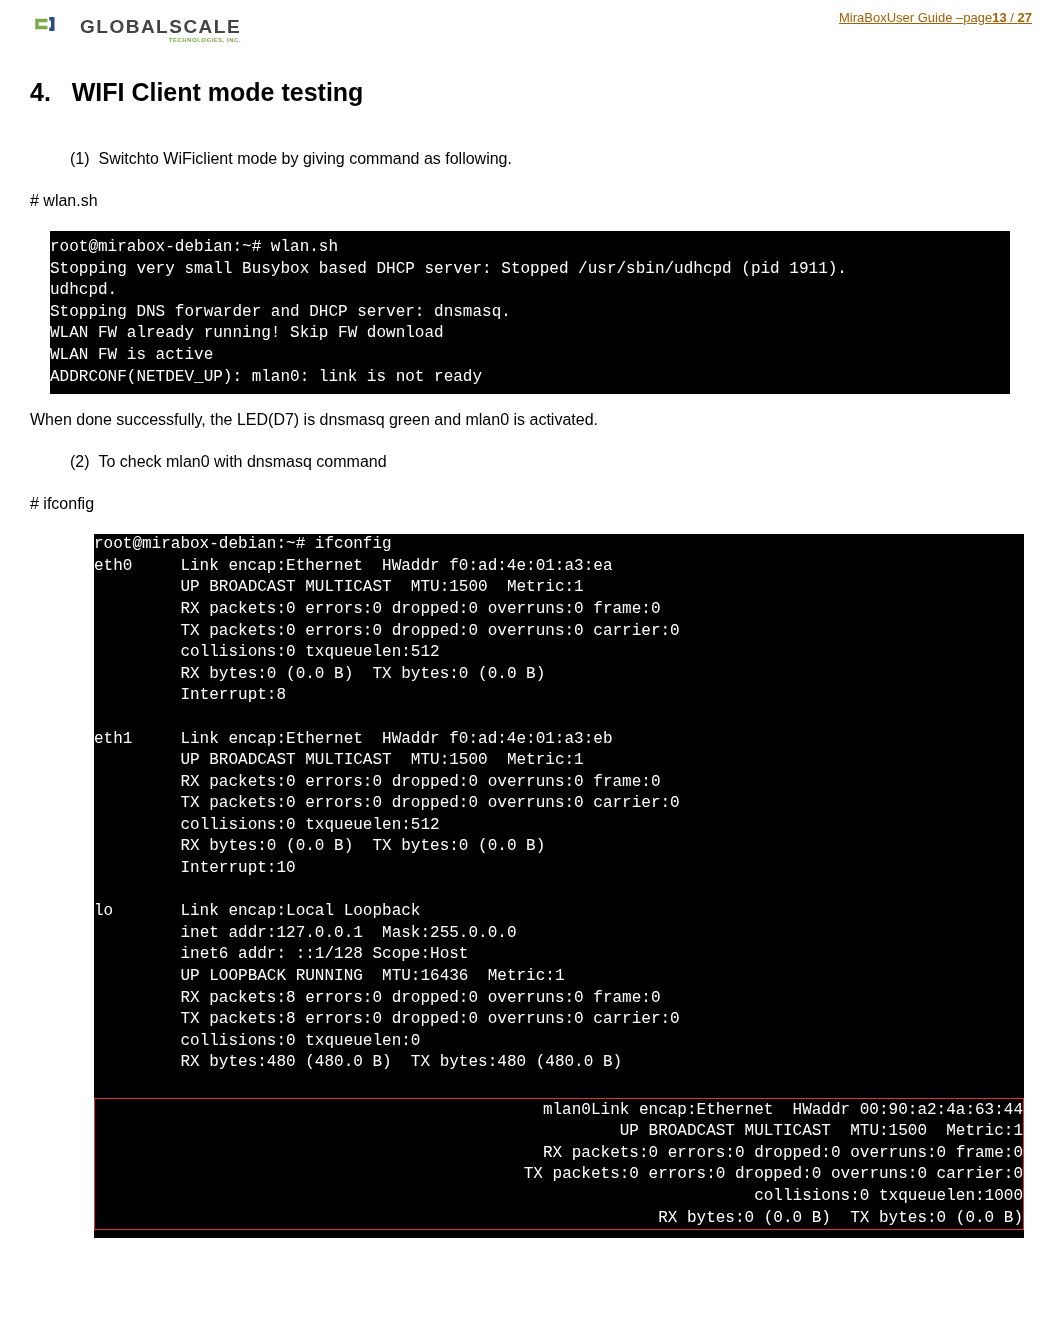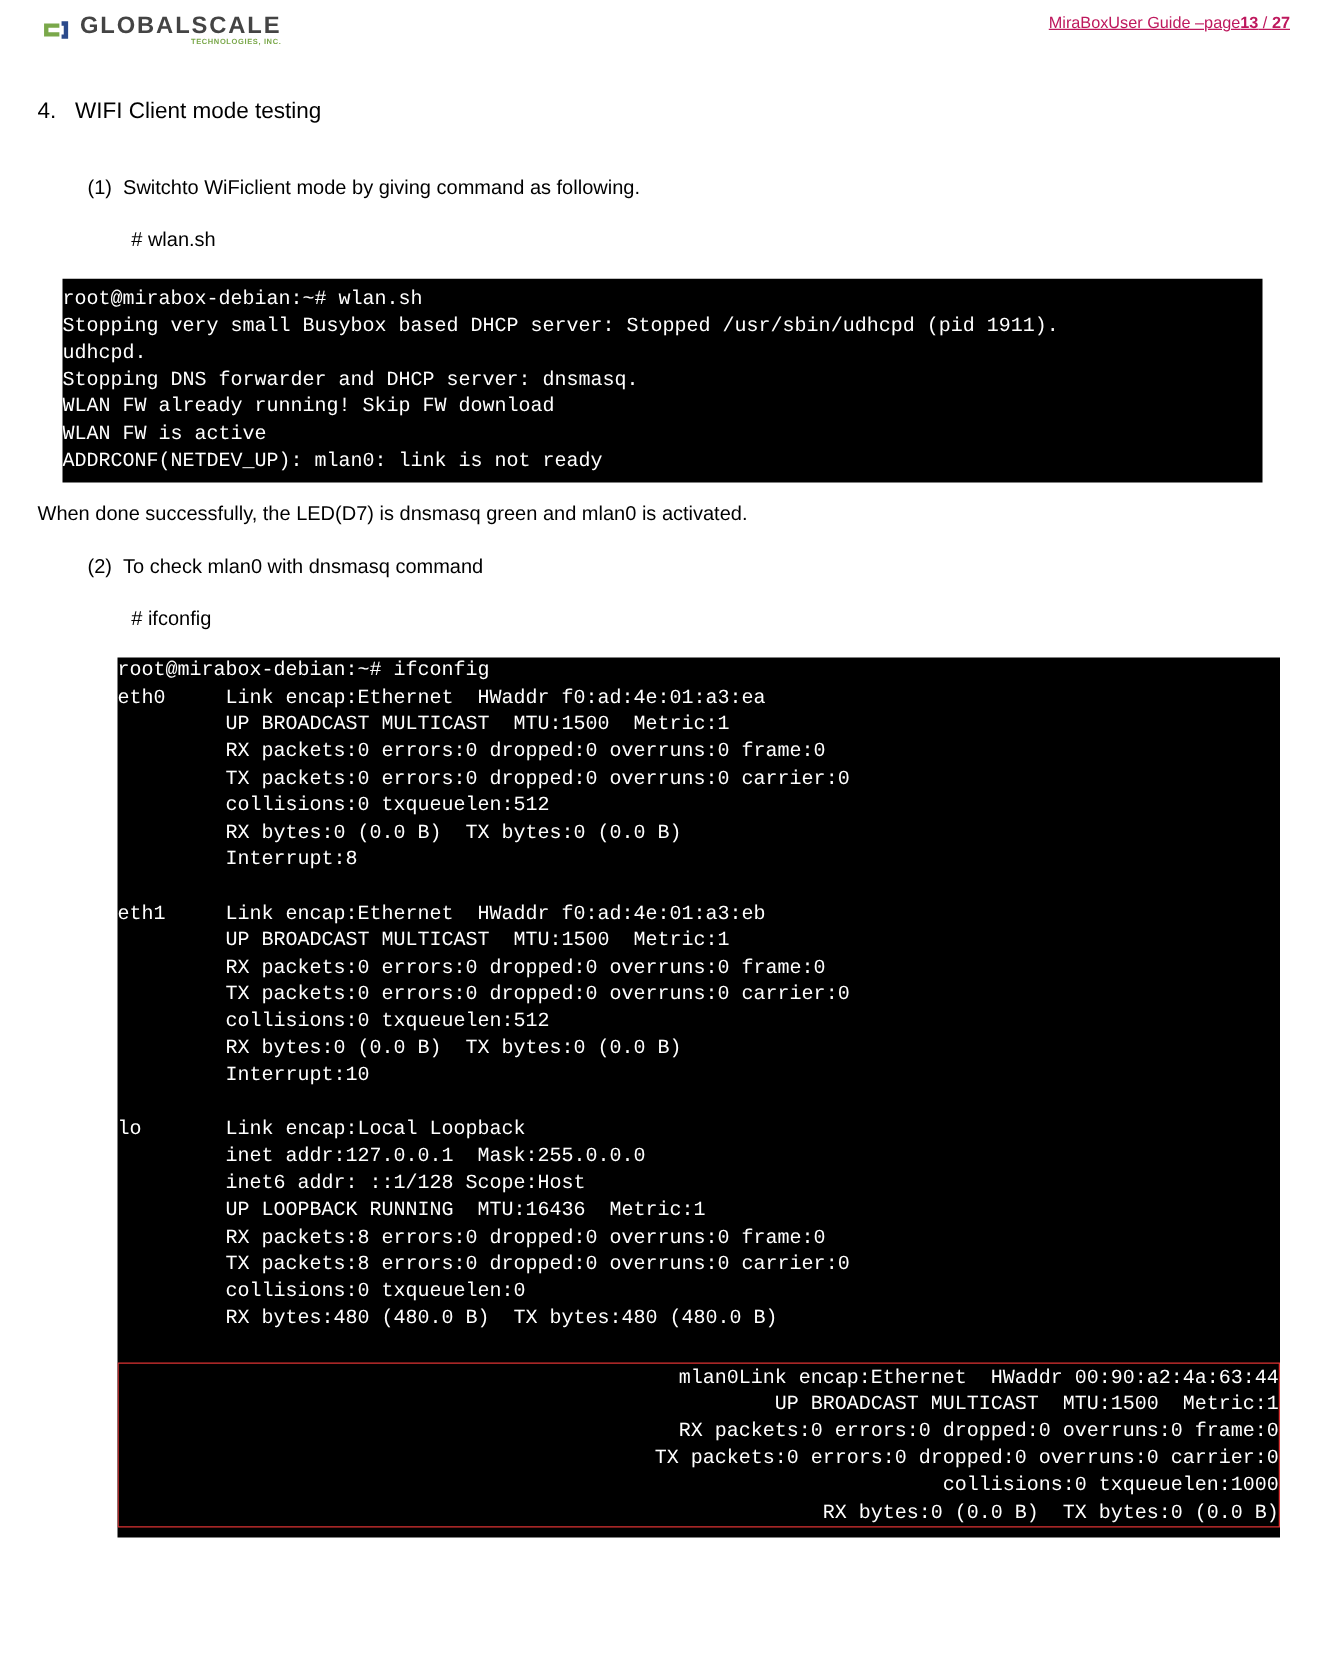--- a/index.html
+++ b/index.html
@@ -15,22 +15,22 @@
     padding: 10px 30px 30px 30px;
   }
   .header {
     display: flex;
     justify-content: space-between;
     align-items: flex-start;
     margin-bottom: 40px;
   }
   .logo {
     display: flex;
-    align-items: flex-start;
-    gap: 6px;
+    align-items: flex-end;
+    gap: 22px;
   }
   .logo-icon {
     width: 28px;
     height: 28px;
     position: relative;
   }
   .logo-icon svg { display: block; }
   .logo-text {
     font-weight: bold;
     font-size: 19px;
@@ -42,35 +42,35 @@
     font-size: 6px;
     letter-spacing: 0.5px;
     color: #7aa84a;
     position: absolute;
     right: 0;
     bottom: -5px;
   }
   .header-right {
     font-size: 13px;
     text-decoration: underline;
-    color: #be185d;
+    color: #a16207;
   }
   .section-heading {
     font-family: Arial, Helvetica, sans-serif;
-    font-size: 18px;
-    font-weight: normal;
+    font-size: 25px;
+    font-weight: bold;
     margin: 0 0 40px 0;
   }
   .body-line {
     font-size: 16px;
     margin: 0 0 18px 0;
     line-height: 1.5;
   }
   .indent-1 { margin-left: 40px; }
-  .indent-2 { margin-left: 75px; }
+  .indent-2 { }
   .terminal {
     background: #000;
     color: #fff;
     font-family: "Courier New", Courier, monospace;
     font-size: 16px;
     line-height: 1.35;
     padding: 6px 0 6px 0;
     white-space: pre;
     overflow: hidden;
     margin: 14px 0 14px 20px;

